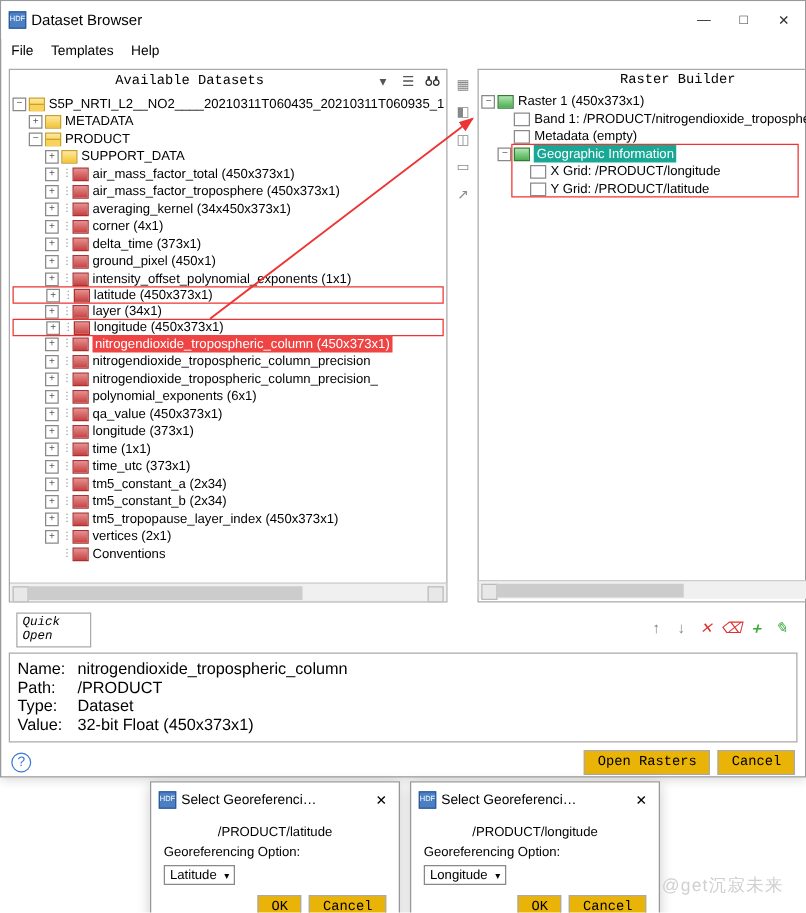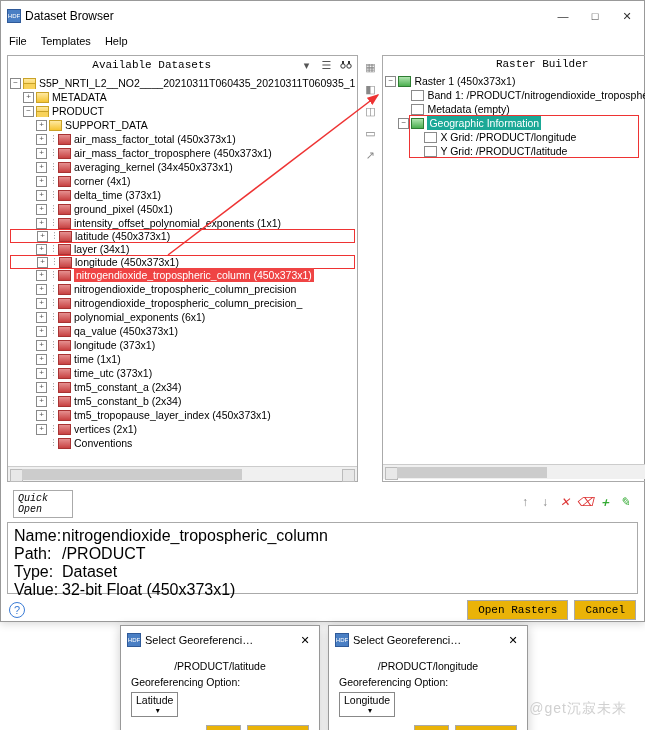--- a/index.html
+++ b/index.html
@@ -43,34 +43,34 @@
 .scroll-x { height: 15px; background: #f0f0f0; border-top: 1px solid #ccc; position: relative; }
 .scroll-x::before { content:""; position:absolute; left:2px; top:2px; width:11px; height:11px; background:#e8e8e8; border:1px solid #bbb; }
 .scroll-x::after { content:""; position:absolute; right:2px; top:2px; width:11px; height:11px; background:#e8e8e8; border:1px solid #bbb; }
 .scroll-x-thumb { position:absolute; left:14px; top:2px; height:11px; background:#ccc; }
 
 .quickopen { margin: 4px 6px 0 6px; border: 1px solid #aaa; font-family: "Courier New", monospace; font-size: 10px; padding: 2px 4px; width: 60px; }
 .quick-row { display: flex; align-items: center; margin: 4px 6px 0 6px; gap: 8px; font-style: italic; }
 .bottom-toolbar { display: flex; gap: 6px; margin-left: auto; padding-right: 6px; }
 .bt-icon { width: 14px; height: 14px; display: flex; align-items: center; justify-content: center; font-size: 12px; }
 
-.details { margin: 4px 6px 0 6px; border: 1px solid #aaa; padding: 4px 6px; font-size: 16px; height: 72px; }
+.details { margin: 4px 6px 0 6px; border: 1px solid #aaa; padding: 4px 6px; font-size: 13px; height: 72px; }
 .details-row { display: flex; }
 .details-row .k { width: 48px; }
 
 .footer { display: flex; padding: 6px 8px 8px 8px; align-items: center; }
 .footer .help { width: 16px; height: 16px; border: 1px solid #3a7bd5; border-radius: 50%; color: #3a7bd5; font-size: 11px; display: flex; align-items: center; justify-content: center; }
 .footer .btns { margin-left: auto; display: flex; gap: 6px; }
 .btn { border: 1px solid #aaa; background: #eab308; font-size: 11px; padding: 3px 10px; font-family: "Courier New", monospace; }
 
 .dialog { position: absolute; width: 200px; background: #fff; border: 1px solid #999; box-shadow: 0 2px 10px rgba(0,0,0,.2); }
 .dlg-title { height: 28px; display: flex; align-items: center; padding: 0 6px; font-size: 11px; }
 .dlg-title .x { margin-left: auto; width: 16px; height: 16px; display: flex; align-items: center; justify-content: center; font-size: 11px; }
 .dlg-body { padding: 6px 10px 8px 10px; font-family: "Courier New", monospace; font-size: 10.5px; }
-.select { border: 1px solid #888; padding: 1px 4px; font-family: "Courier New", monospace; font-size: 10.5px; display: inline-flex; align-items: center; margin-top: 4px; flex-direction: column; }
+.select { border: 1px solid #888; padding: 1px 4px; font-family: "Courier New", monospace; font-size: 10.5px; display: inline-flex; align-items: center; margin-top: 4px; }
 .select .arr { margin-left: 6px; font-size: 8px; }
 .dlg-btns { display: flex; gap: 6px; justify-content: flex-end; margin-top: 8px; }
 
 .arrow-svg { position: absolute; pointer-events: none; }
 .red-box-right { position:absolute; border:1px solid #e33; }
 
 .watermark { position: absolute; right: 18px; bottom: 12px; color: #d0d0d0; font-size: 14px; font-family: sans-serif; letter-spacing: 1px; }
 </style>
 </head>
 <body>

